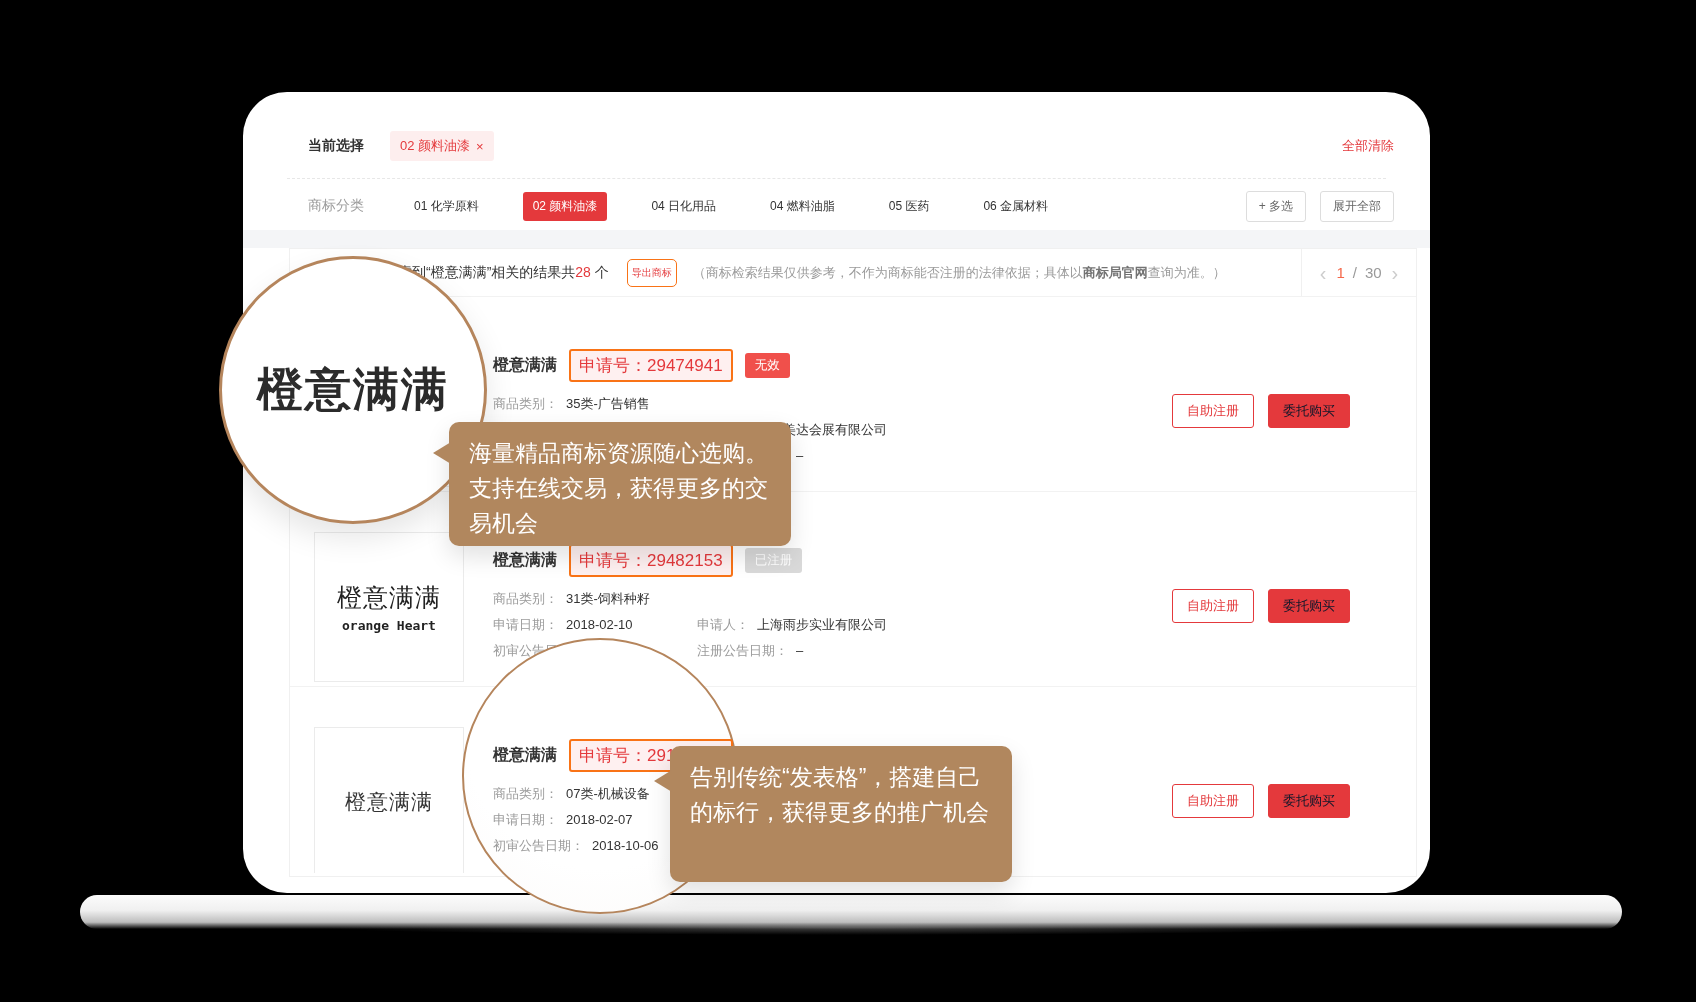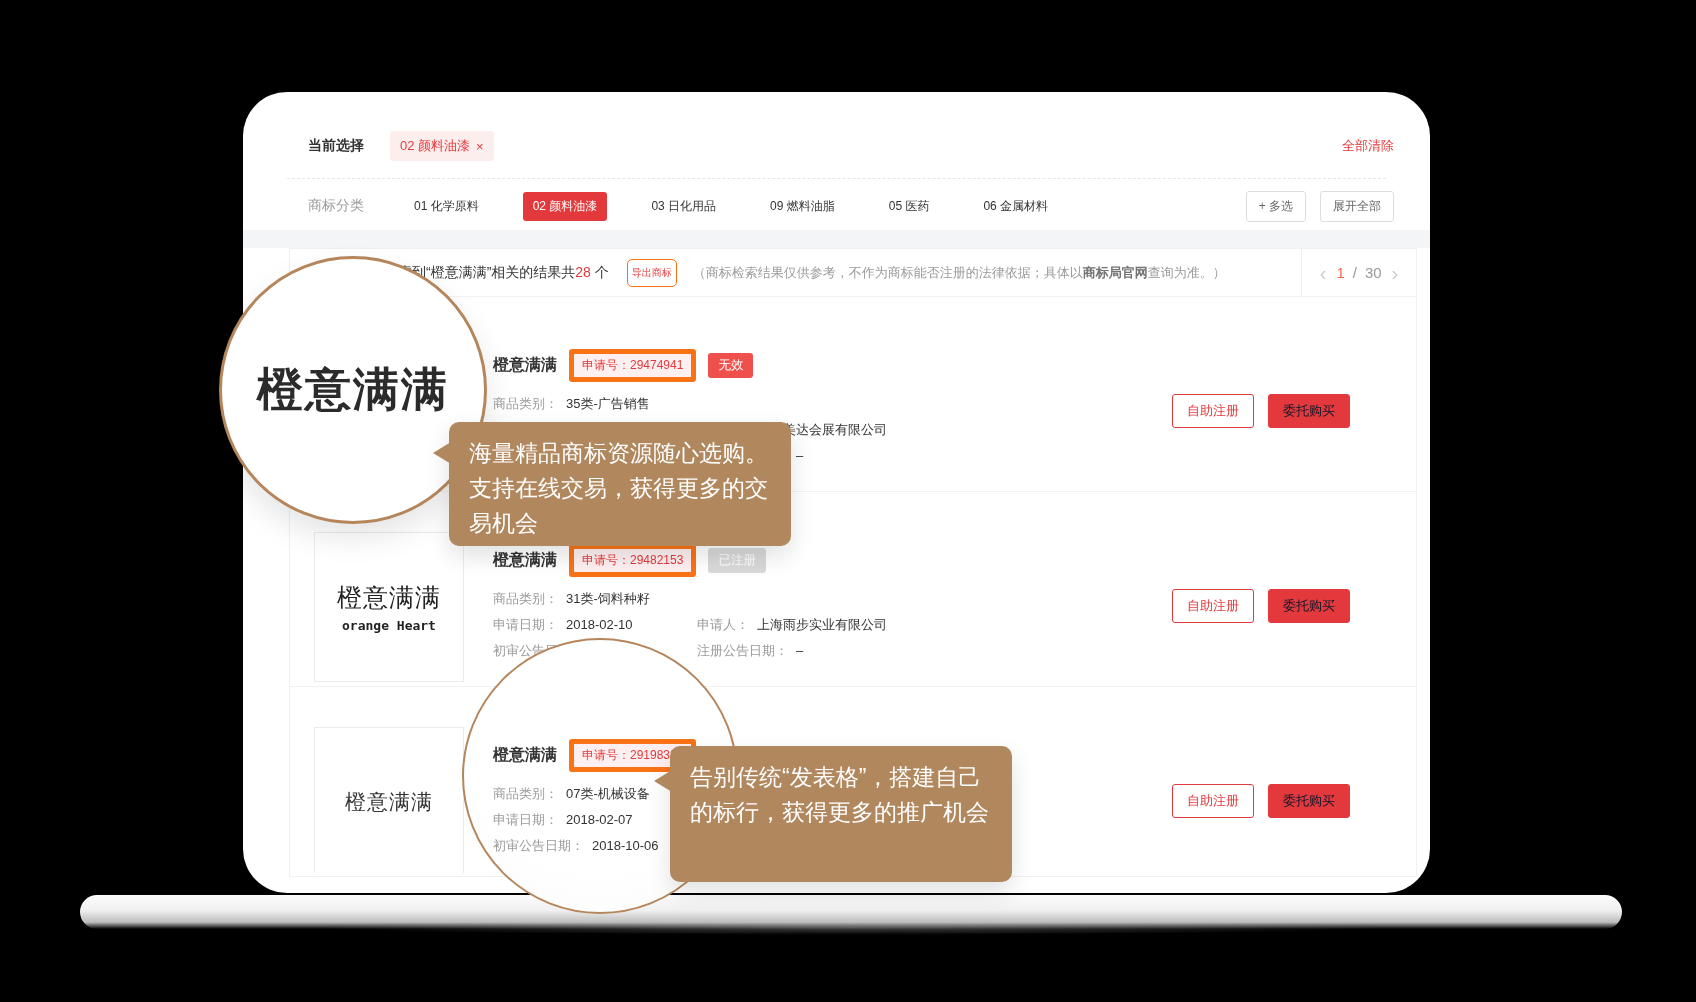--- a/index.html
+++ b/index.html
@@ -55,21 +55,21 @@
   .row:last-child{border-bottom:none;height:186px;overflow:hidden;}
   .mark-box{position:absolute;left:24px;top:40px;width:150px;height:150px;border:1px solid #ebebeb;background:#fff;
     box-sizing:border-box;display:flex;flex-direction:column;align-items:center;justify-content:center;}
   .mark-main{font-size:25px;color:#222;font-family:"DejaVu Serif","Liberation Serif",serif;letter-spacing:1px;}
   .mark-sub{font-size:13px;color:#222;font-weight:bold;font-family:"DejaVu Sans Mono","Liberation Mono",monospace;margin-top:4px;}
   .mark-plain{font-family:"Liberation Sans","DejaVu Sans",sans-serif;font-size:21px;letter-spacing:1px;color:#333;}
   .details{position:absolute;left:203px;top:52px;width:620px;}
   .details.over{z-index:35;}
   .title-line{display:flex;align-items:center;margin-bottom:14px;}
   .tm-name{font-size:16px;font-weight:bold;color:#333;}
-  .appno-tag{margin-left:12px;font-size:12px;color:#e4393c;background:#fef0f0;border:5px solid #f97316;
+  .appno-tag{margin-left:12px;font-size:17px;color:#e4393c;background:#fef0f0;border:2px solid #f97316;
     border-radius:3px;padding:3px 8px;white-space:nowrap;}
   .status-badge{margin-left:12px;font-size:12.5px;color:#fff;border-radius:3px;padding:4px 10px;white-space:nowrap;}
   .status-invalid{background:#f0504b;}
   .status-registered{background:#d9d9d9;}
   .f-line{display:flex;margin-top:10px;font-size:13px;line-height:16px;}
   .f-col{display:flex;width:204px;flex:none;}
   .f-col.wide{width:auto;}
   .f-label{color:#9b9b9b;margin-right:8px;white-space:nowrap;}
   .f-value{color:#333;white-space:nowrap;}
   .row-actions{position:absolute;right:66px;top:97px;display:flex;gap:14px;}
@@ -115,22 +115,22 @@
       </span>
       <span class="clear-all">全部清除</span>
     </div>
 
     <div class="dashed-divider"></div>
 
     <div class="cat-bar">
       <span class="cat-label">商标分类</span>
       <span class="cat-item">01 化学原料</span>
       <span class="cat-item active">02 颜料油漆</span>
-      <span class="cat-item">03 日化用品</span>
-      <span class="cat-item">09 燃料油脂</span>
+      <span class="cat-item">04 日化用品</span>
+      <span class="cat-item">04 燃料油脂</span>
       <span class="cat-item">05 医药</span>
       <span class="cat-item">06 金属材料</span>
       <span class="cat-buttons">
         <button class="cat-btn">+ 多选</button>
         <button class="cat-btn">展开全部</button>
       </span>
     </div>
 
     <div class="gray-band"></div>
 

